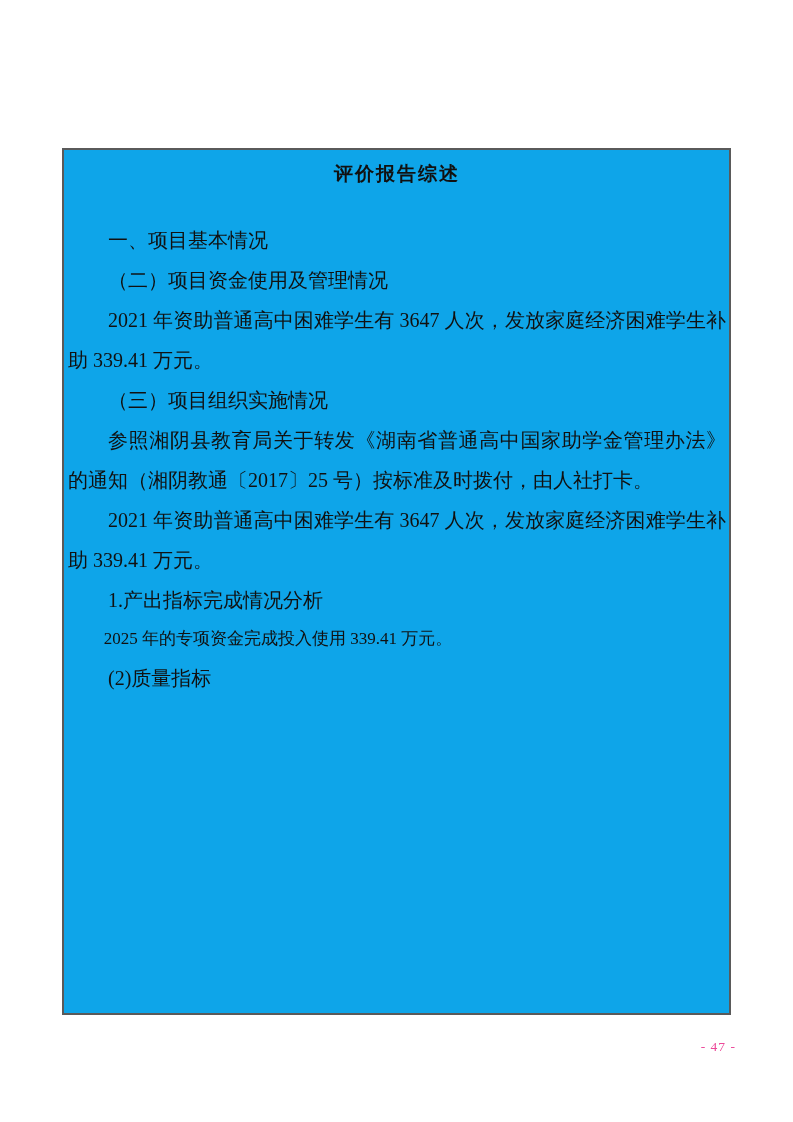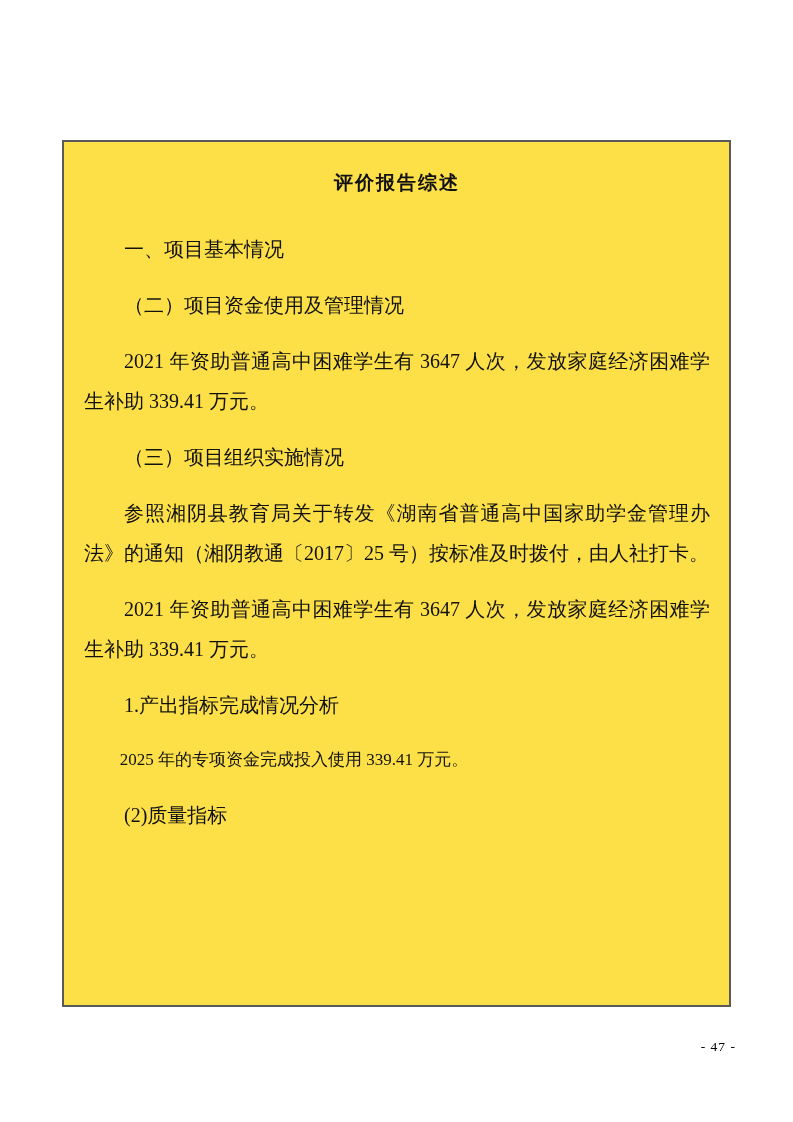--- a/index.html
+++ b/index.html
@@ -12,59 +12,59 @@
     width: 793px;
     height: 1122px;
     background: #ffffff;
     overflow: hidden;
     font-family: "Liberation Serif", "DejaVu Serif", serif;
     color: #111111;
   }
   .report-box {
     position: absolute;
     left: 62px;
-    top: 140px;
+    top: 148px;
     width: 669px;
     height: 867px;
     box-sizing: border-box;
     border: 2px solid #5a5a5a;
-    padding: 27px 3px 0 4px;
-    background: #fde047;
+    padding: 10px 3px 0 4px;
+    background: #0ea5e9;
   }
   .report-title {
     font-family: "Liberation Sans", "DejaVu Sans", sans-serif;
     font-weight: 700;
     font-size: 19px;
     line-height: 24px;
     letter-spacing: 2px;
     text-align: center;
     margin: 2px 0 34px 0;
   }
   .report-body {
     font-size: 20px;
     line-height: 40px;
     text-align: justify;
   }
   .report-body p.para {
-    margin: 16px;
+    margin: 0;
     text-indent: 2em;
   }
   .report-body p.para.small {
     font-size: 17px;
     line-height: 38px;
     text-indent: 2.1em;
   }
   .page-number {
     position: absolute;
     top: 1038px;
     right: 57px;
     font-size: 13.5px;
     line-height: 18px;
     letter-spacing: 1px;
-    color: #000000;
+    color: #ec4899;
   }
 </style>
 </head>
 <body>
 
 <div class="page">
   <div class="report-box">
     <div class="report-title">评价报告综述</div>
     <div class="report-body">
         <p class="para">一、项目基本情况</p>

